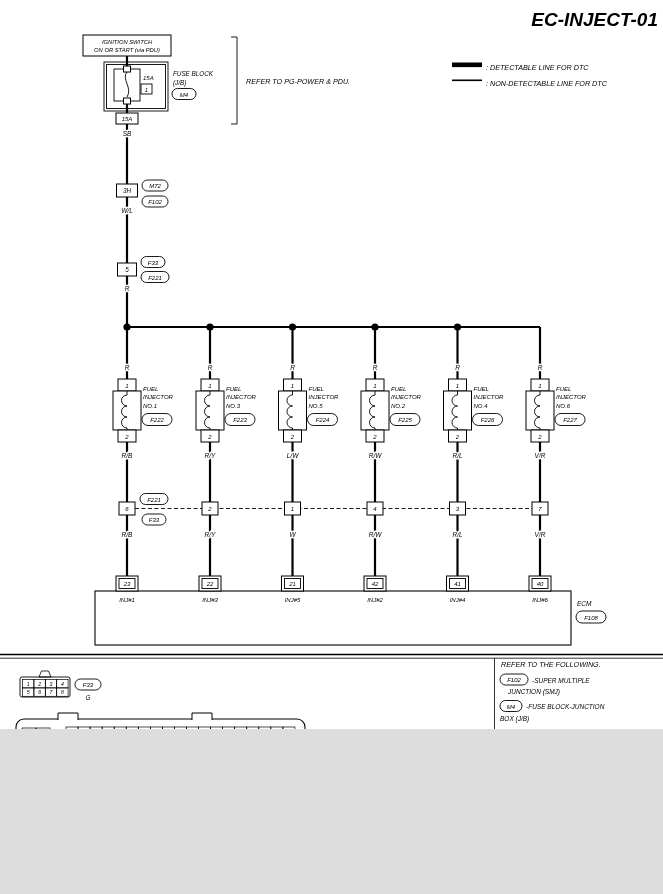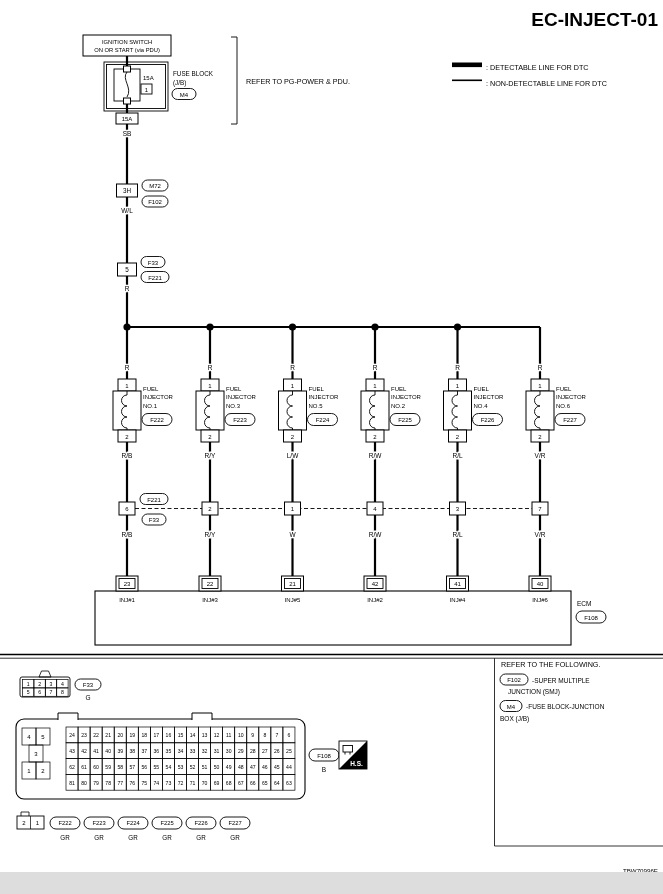--- a/index.html
+++ b/index.html
@@ -1,16 +1,16 @@
 <!DOCTYPE html>
 <html><head>
 <meta charset="utf-8">
 <style>
   html,body{margin:0;padding:0;background:#ddd;}
-  .page{width:663px;height:872px;background:#fff;position:relative;margin:0 auto;overflow:hidden;}
+  .page{width:663px;height:729px;background:#fff;position:relative;margin:0 auto;overflow:hidden;font-style:italic;}
   svg{display:block;}
   .t{fill:#000;font-family:"Liberation Sans",sans-serif;}
   .title{font-size:19px;font-weight:bold;}.s55{font-size:5.8px}.s6{font-size:6px}.s63{font-size:6.3px}
   .s65{font-size:6.5px}.s7{font-size:7.2px}
   .mid{text-anchor:middle}.end{text-anchor:end}
   .halo{paint-order:stroke;stroke:#fff;stroke-width:2.6px;}
   .wire{stroke:#000;stroke-width:2.2;fill:none}
   .thin{stroke:#000;stroke-width:0.9;fill:none}
   .box{fill:#fff;stroke:#000;stroke-width:1}
   .oval{fill:#fff;stroke:#000;stroke-width:0.9}

